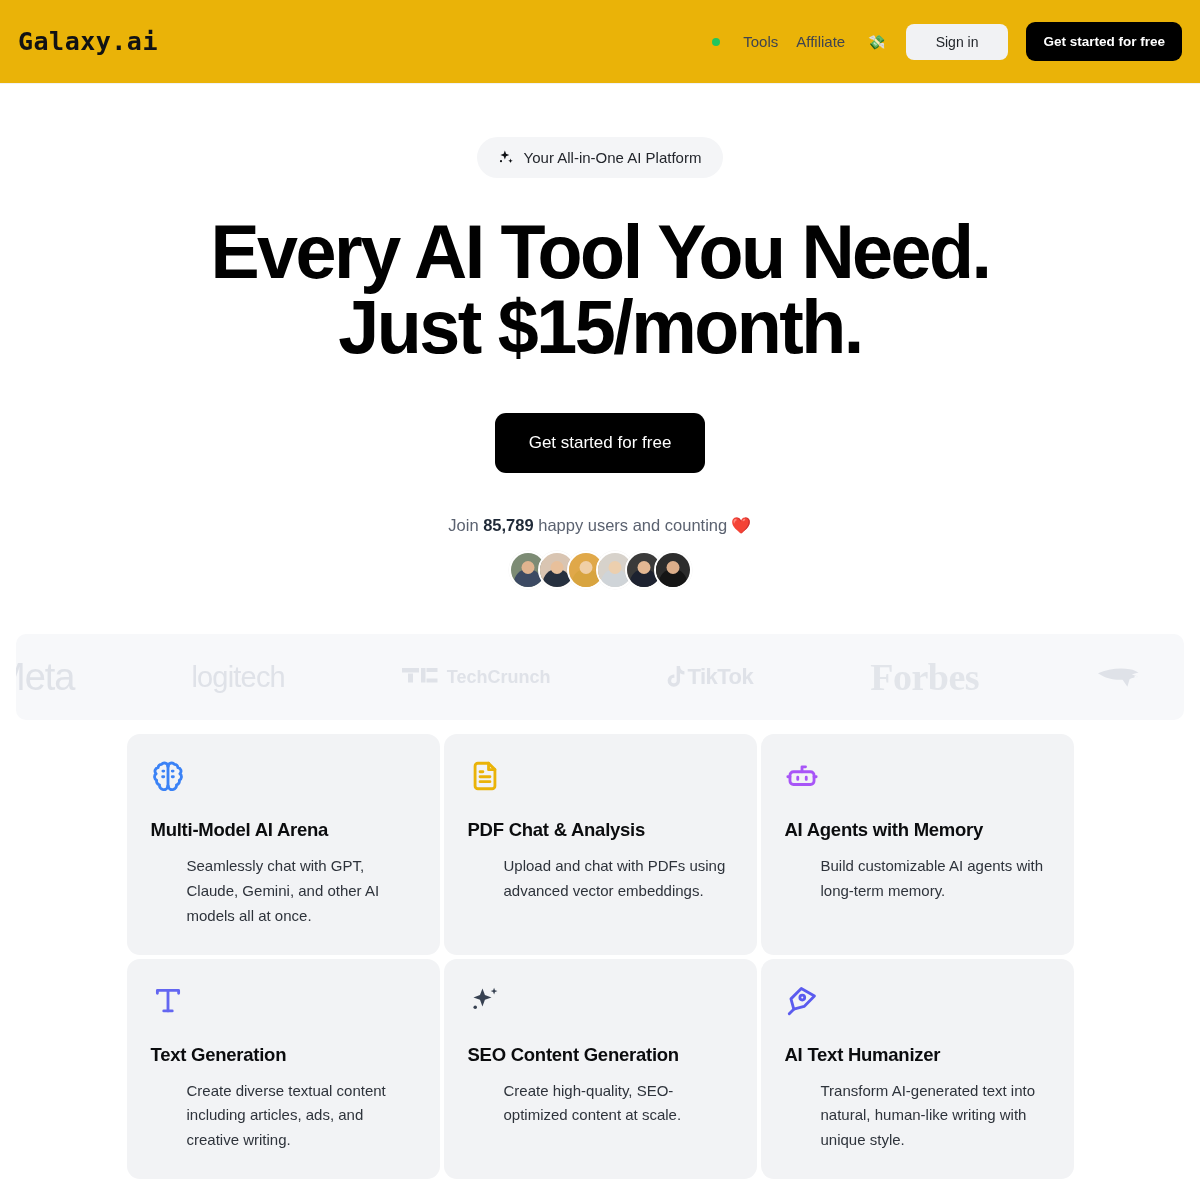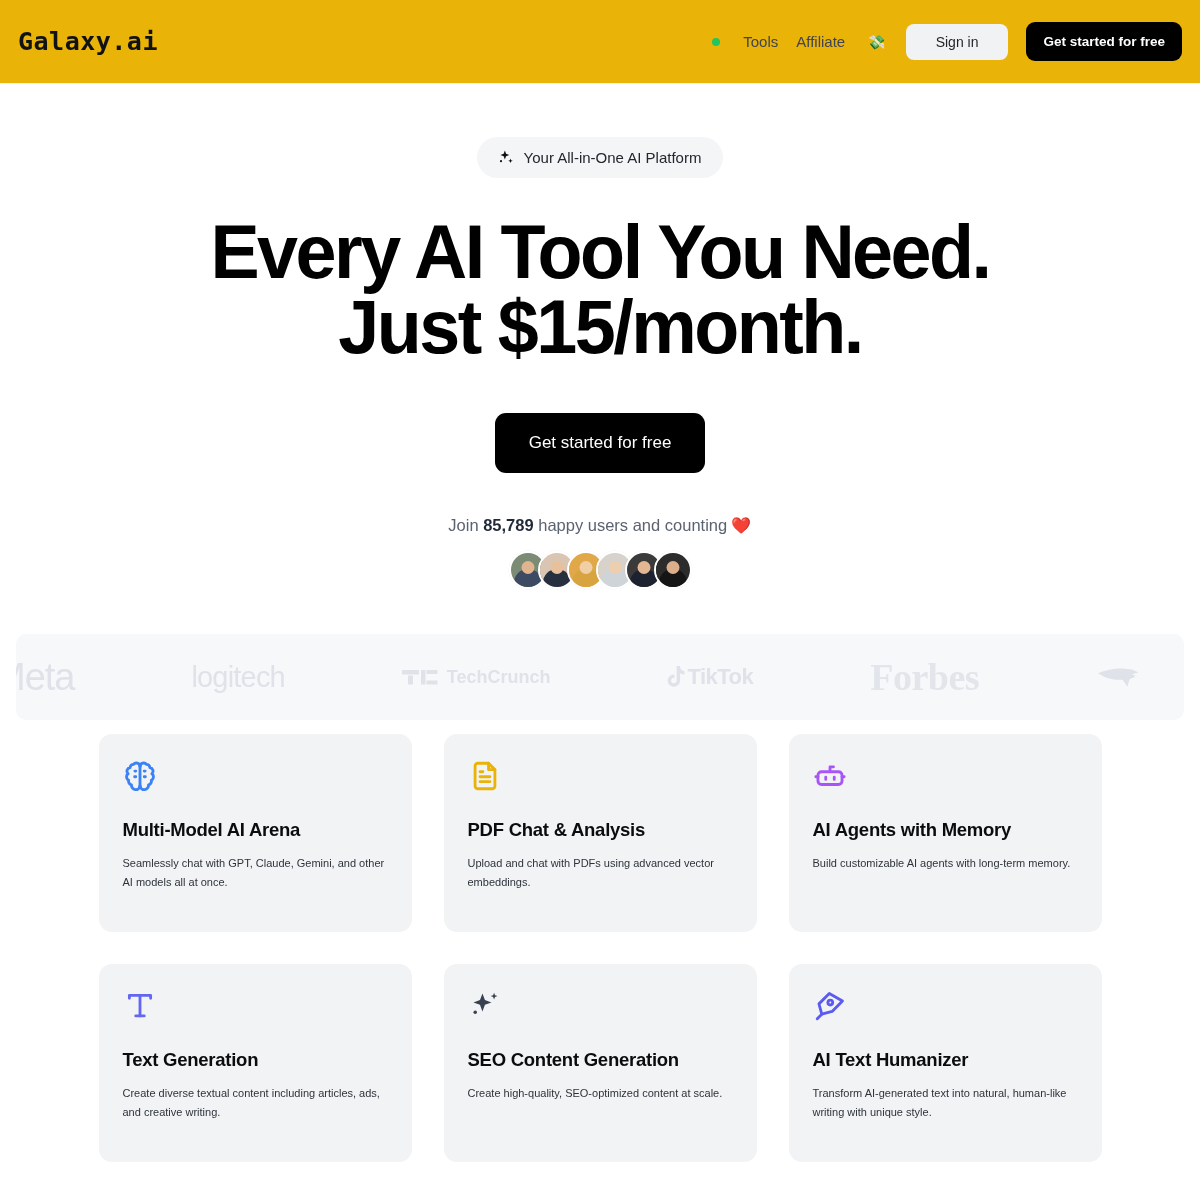--- a/index.html
+++ b/index.html
@@ -181,58 +181,59 @@
     flex: 0 0 auto;
     user-select: none;
   }
   .brand-meta {
     font-size: 38px;
     font-weight: 400;
     letter-spacing: -1px;
     margin-left: -28px;
   }
   .brand-logitech { font-size: 29px; letter-spacing: -0.8px; }
-  .brand-techcrunch { font-size: 18px; font-weight: 700; display: flex; align-items: center; gap: 9px; }
+  .brand-techcrunch { font-size: 18px; font-weight: 700; display: flex; align-items: flex-start; gap: 9px; }
   .brand-tiktok { font-size: 22px; font-weight: 700; display: flex; align-items: center; gap: 1px; letter-spacing: -0.5px; }
   .brand-forbes {
     font-family: "Liberation Serif", "DejaVu Serif", serif;
     font-size: 38px;
     font-weight: 700;
     letter-spacing: -0.5px;
     color: #e2e5ea;
   }
   .brand-pats { display: flex; align-items: center; }
 
   
   .cards {
     display: grid;
     grid-template-columns: repeat(3, 313px);
-    gap: 32px;
+    gap: 4px;
     justify-content: center;
     padding: 14px 0 0 0;
   }
   .card {
     background: #f2f3f5;
     border-radius: 13px;
     padding: 25px 24px 26px 24px;
     min-height: 198px;
   }
   .card-icon { height: 34px; margin-bottom: 26px; }
   .card-icon svg { display: block; }
   .card-title {
     font-size: 18.5px;
     font-weight: 700;
     color: #0b0c0e;
     letter-spacing: -0.25px;
     margin-bottom: 13px;
   }
   .card-desc {
-    font-size: 11px;
+    font-size: 15px;
     line-height: 1.65;
     color: #2e333b;
+    margin-left: 36px;
   }
 </style>
 </head>
 <body>
 
 <div class="header">
   <div class="logo">Galaxy.ai</div>
 
   <div class="nav-right">
     <div class="nav-link">

